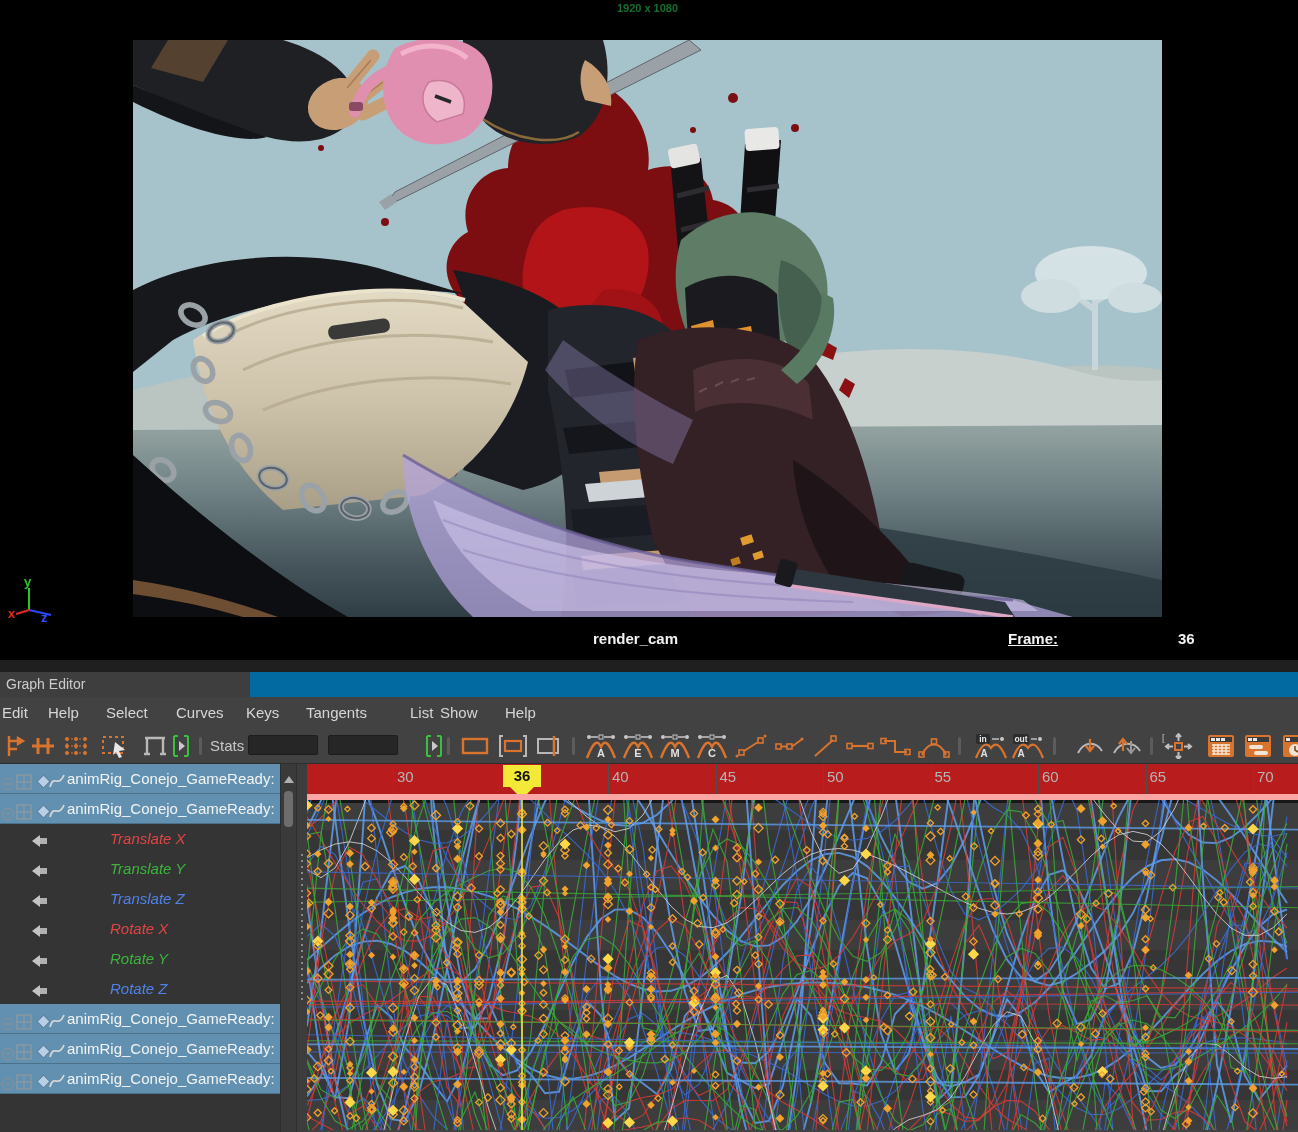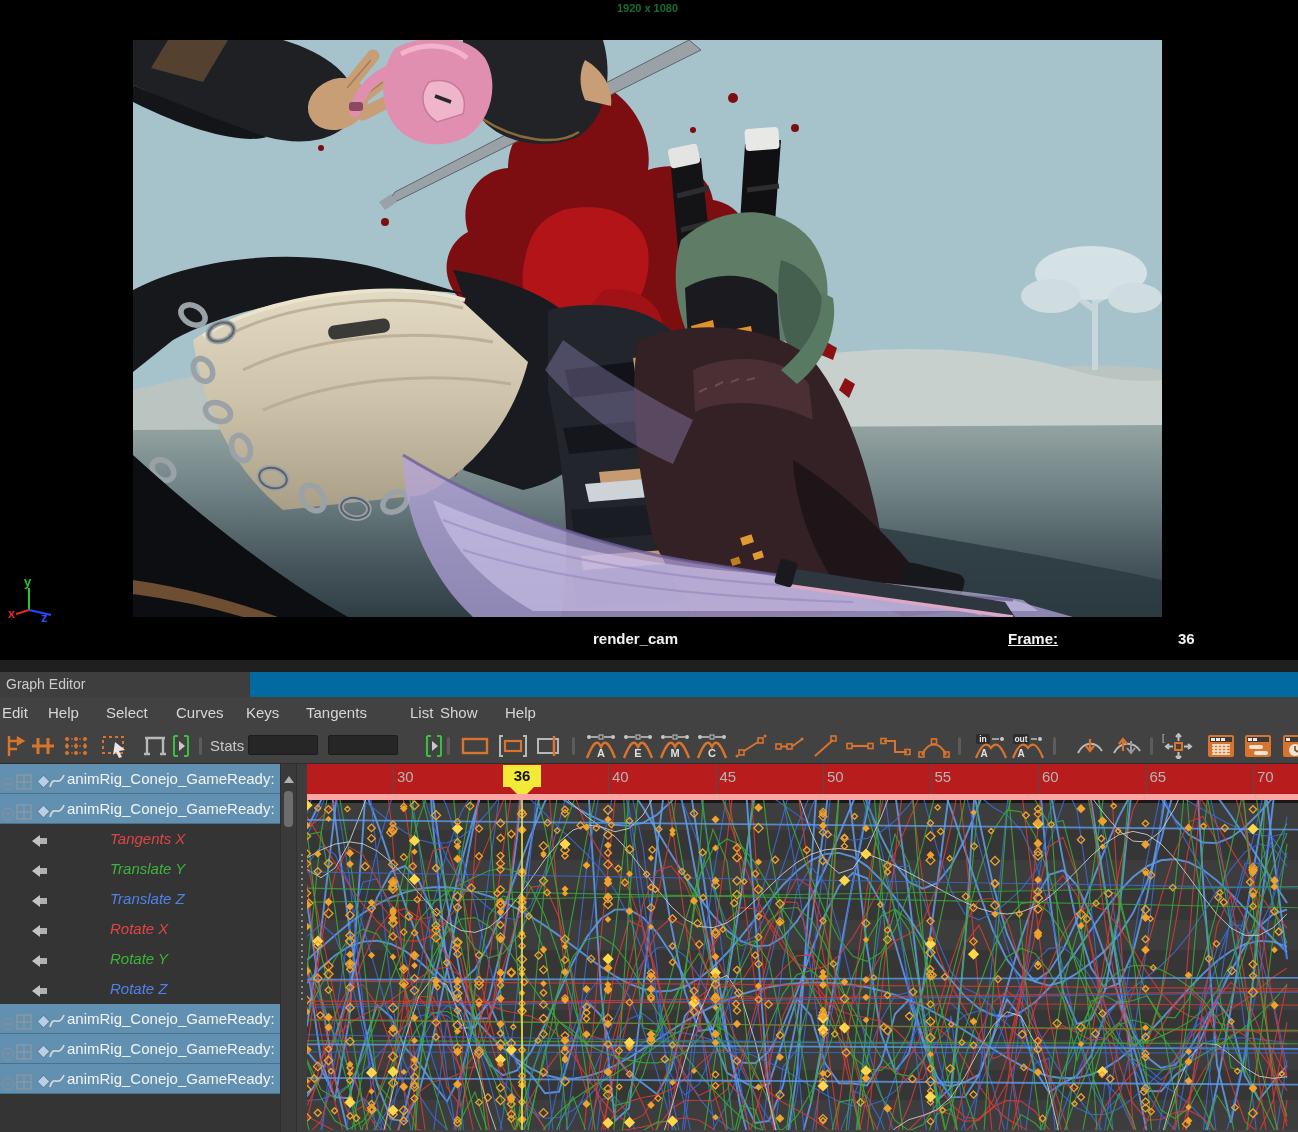--- a/index.html
+++ b/index.html
@@ -497,21 +497,21 @@
                 <span class="oi" style="left:47px"><svg width="20" height="18">
                     <path d="M3,15 C7,1 11,17 17,3" stroke="#d8d8d8" stroke-width="1.7" fill="none"></path>
                   </svg></span>
                 <span class="o-label">animRig_Conejo_GameReady:</span>
               </div>
               <div class="o-row attr">
                 <span class="oi" style="left:30px;width:22px"><svg width="22" height="18">
                     <polygon points="2,9 10,3 10,15" fill="#c4c4c4"></polygon>
                     <rect x="10" y="6" width="7" height="6" fill="#b0b0b0"></rect>
                   </svg></span>
-                <span class="o-label attr" style="color:#e04545">Tangents X</span>
+                <span class="o-label attr" style="color:#e04545">Translate X</span>
               </div>
               <div class="o-row attr">
                 <span class="oi" style="left:30px;width:22px"><svg width="22" height="18">
                     <polygon points="2,9 10,3 10,15" fill="#c4c4c4"></polygon>
                     <rect x="10" y="6" width="7" height="6" fill="#b0b0b0"></rect>
                   </svg></span>
                 <span class="o-label attr" style="color:#3cb43c">Translate Y</span>
               </div>
               <div class="o-row attr">
                 <span class="oi" style="left:30px;width:22px"><svg width="22" height="18">

